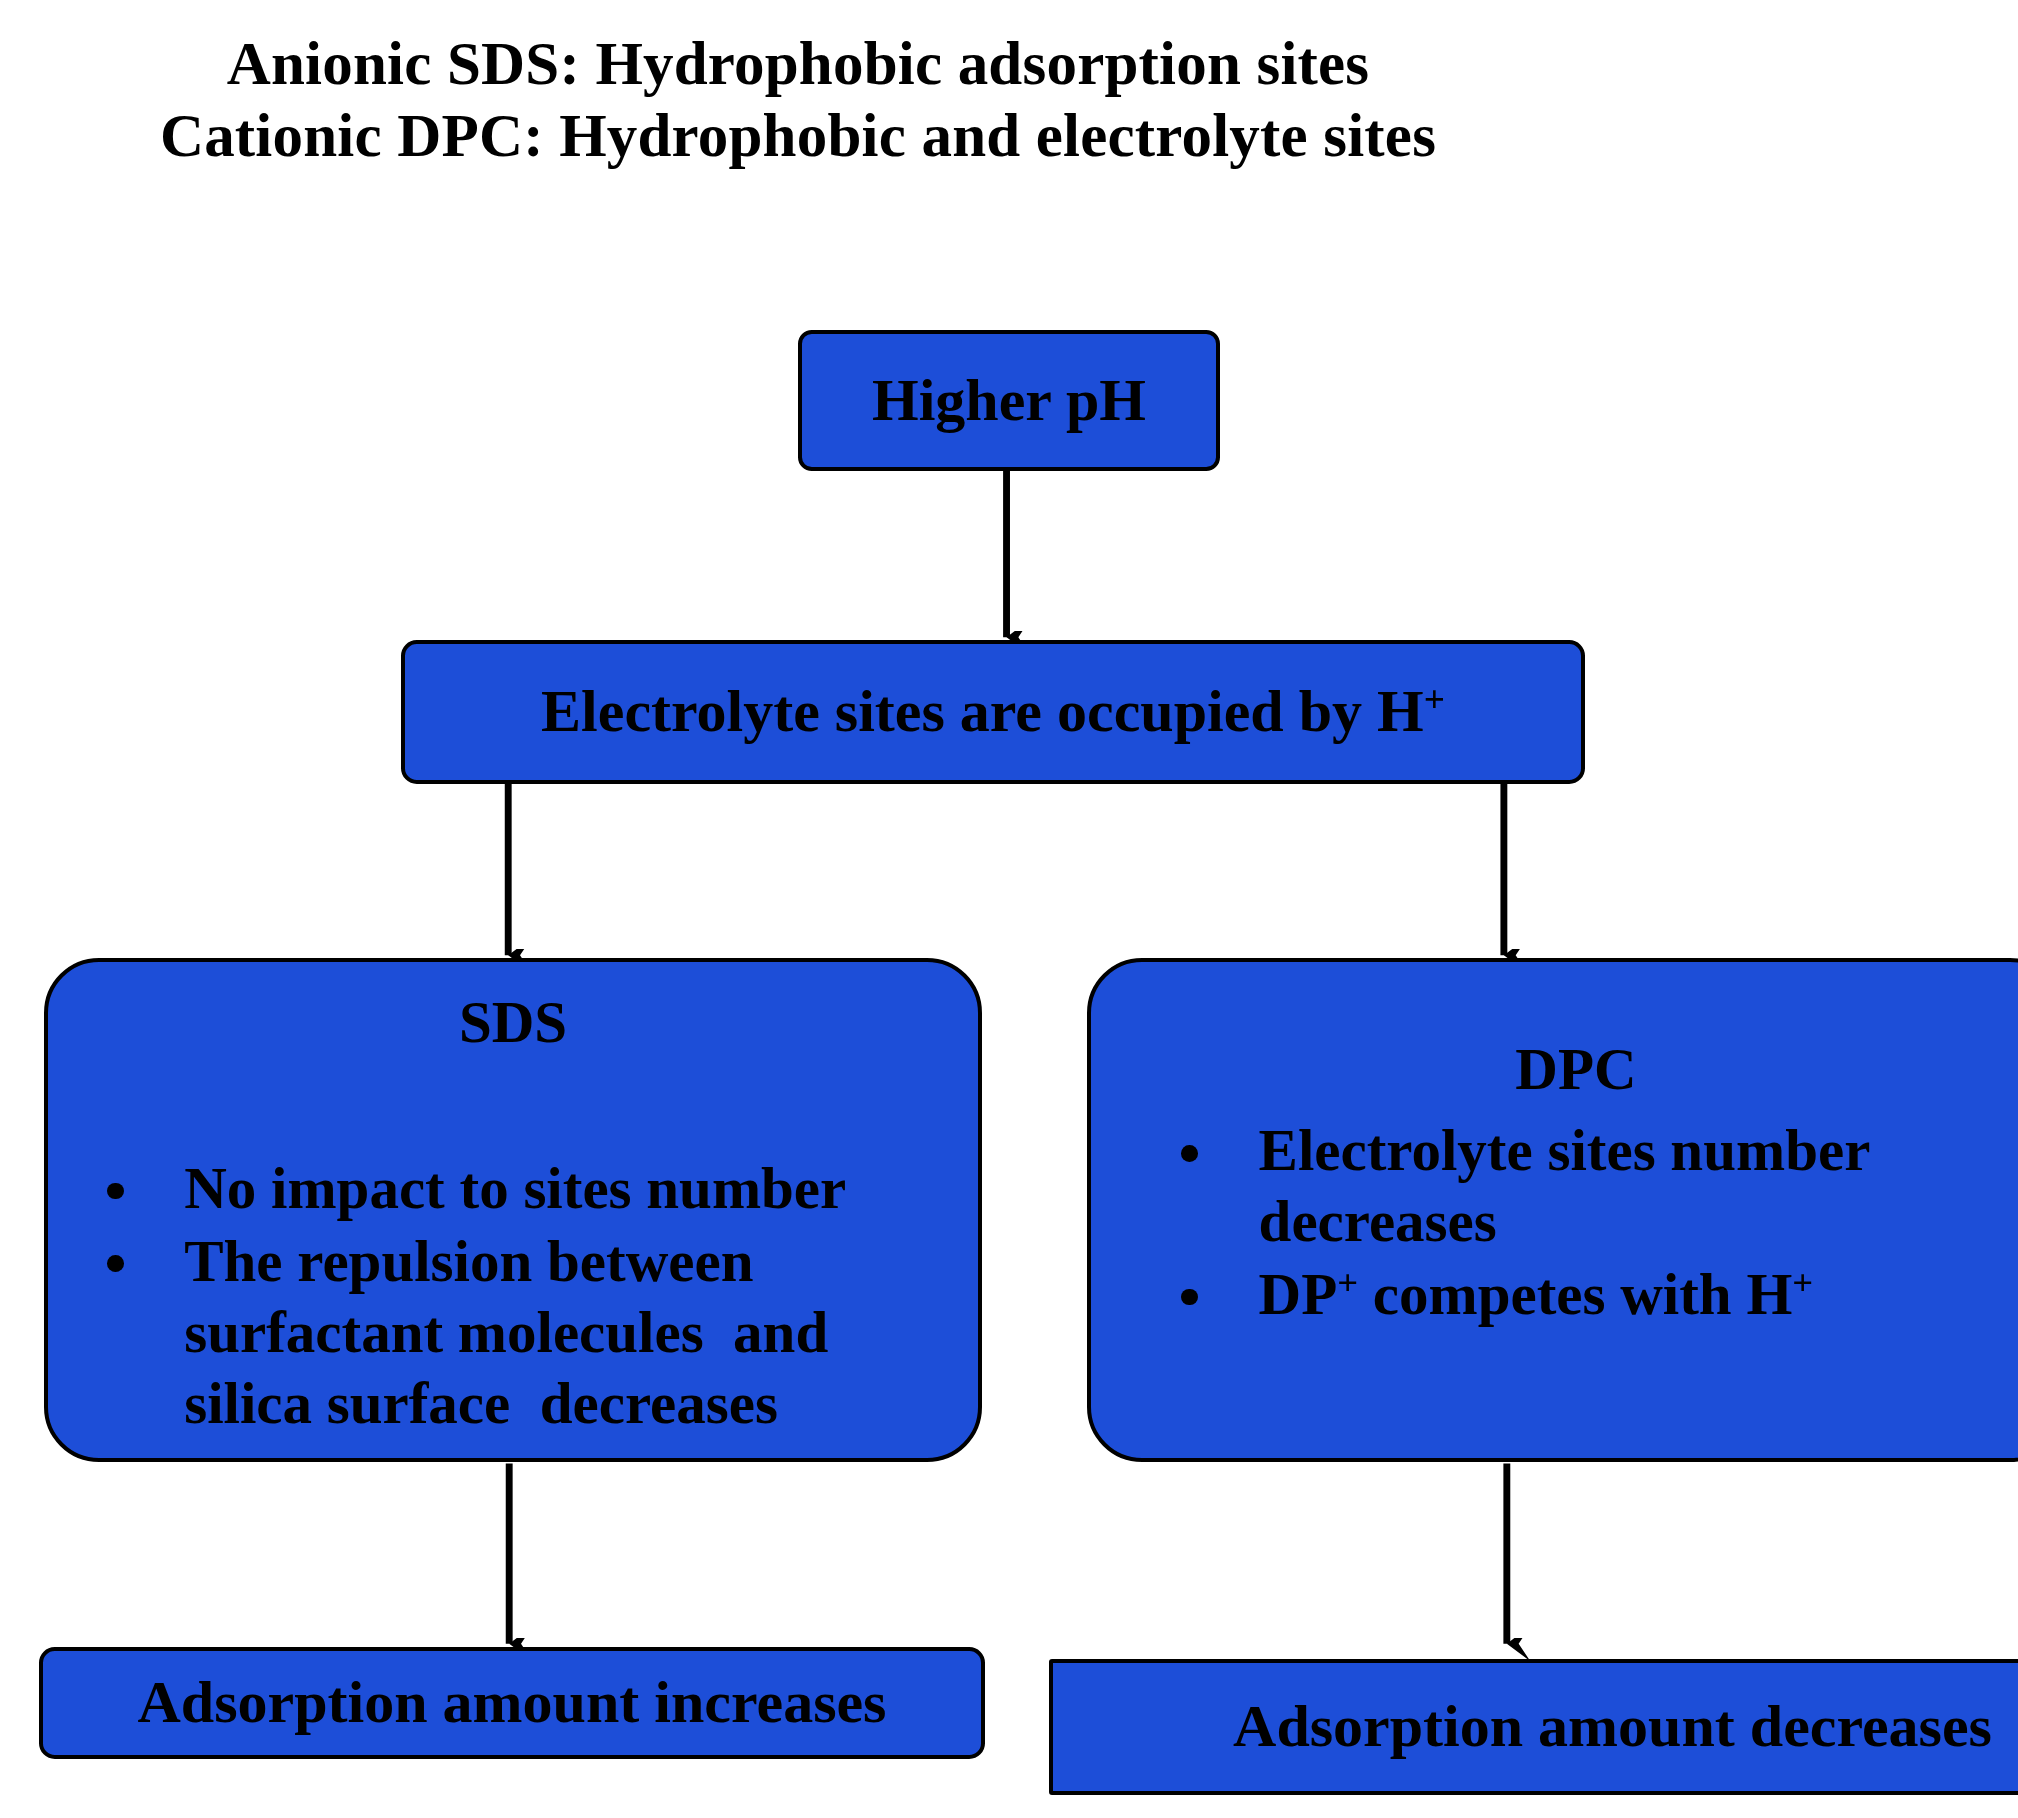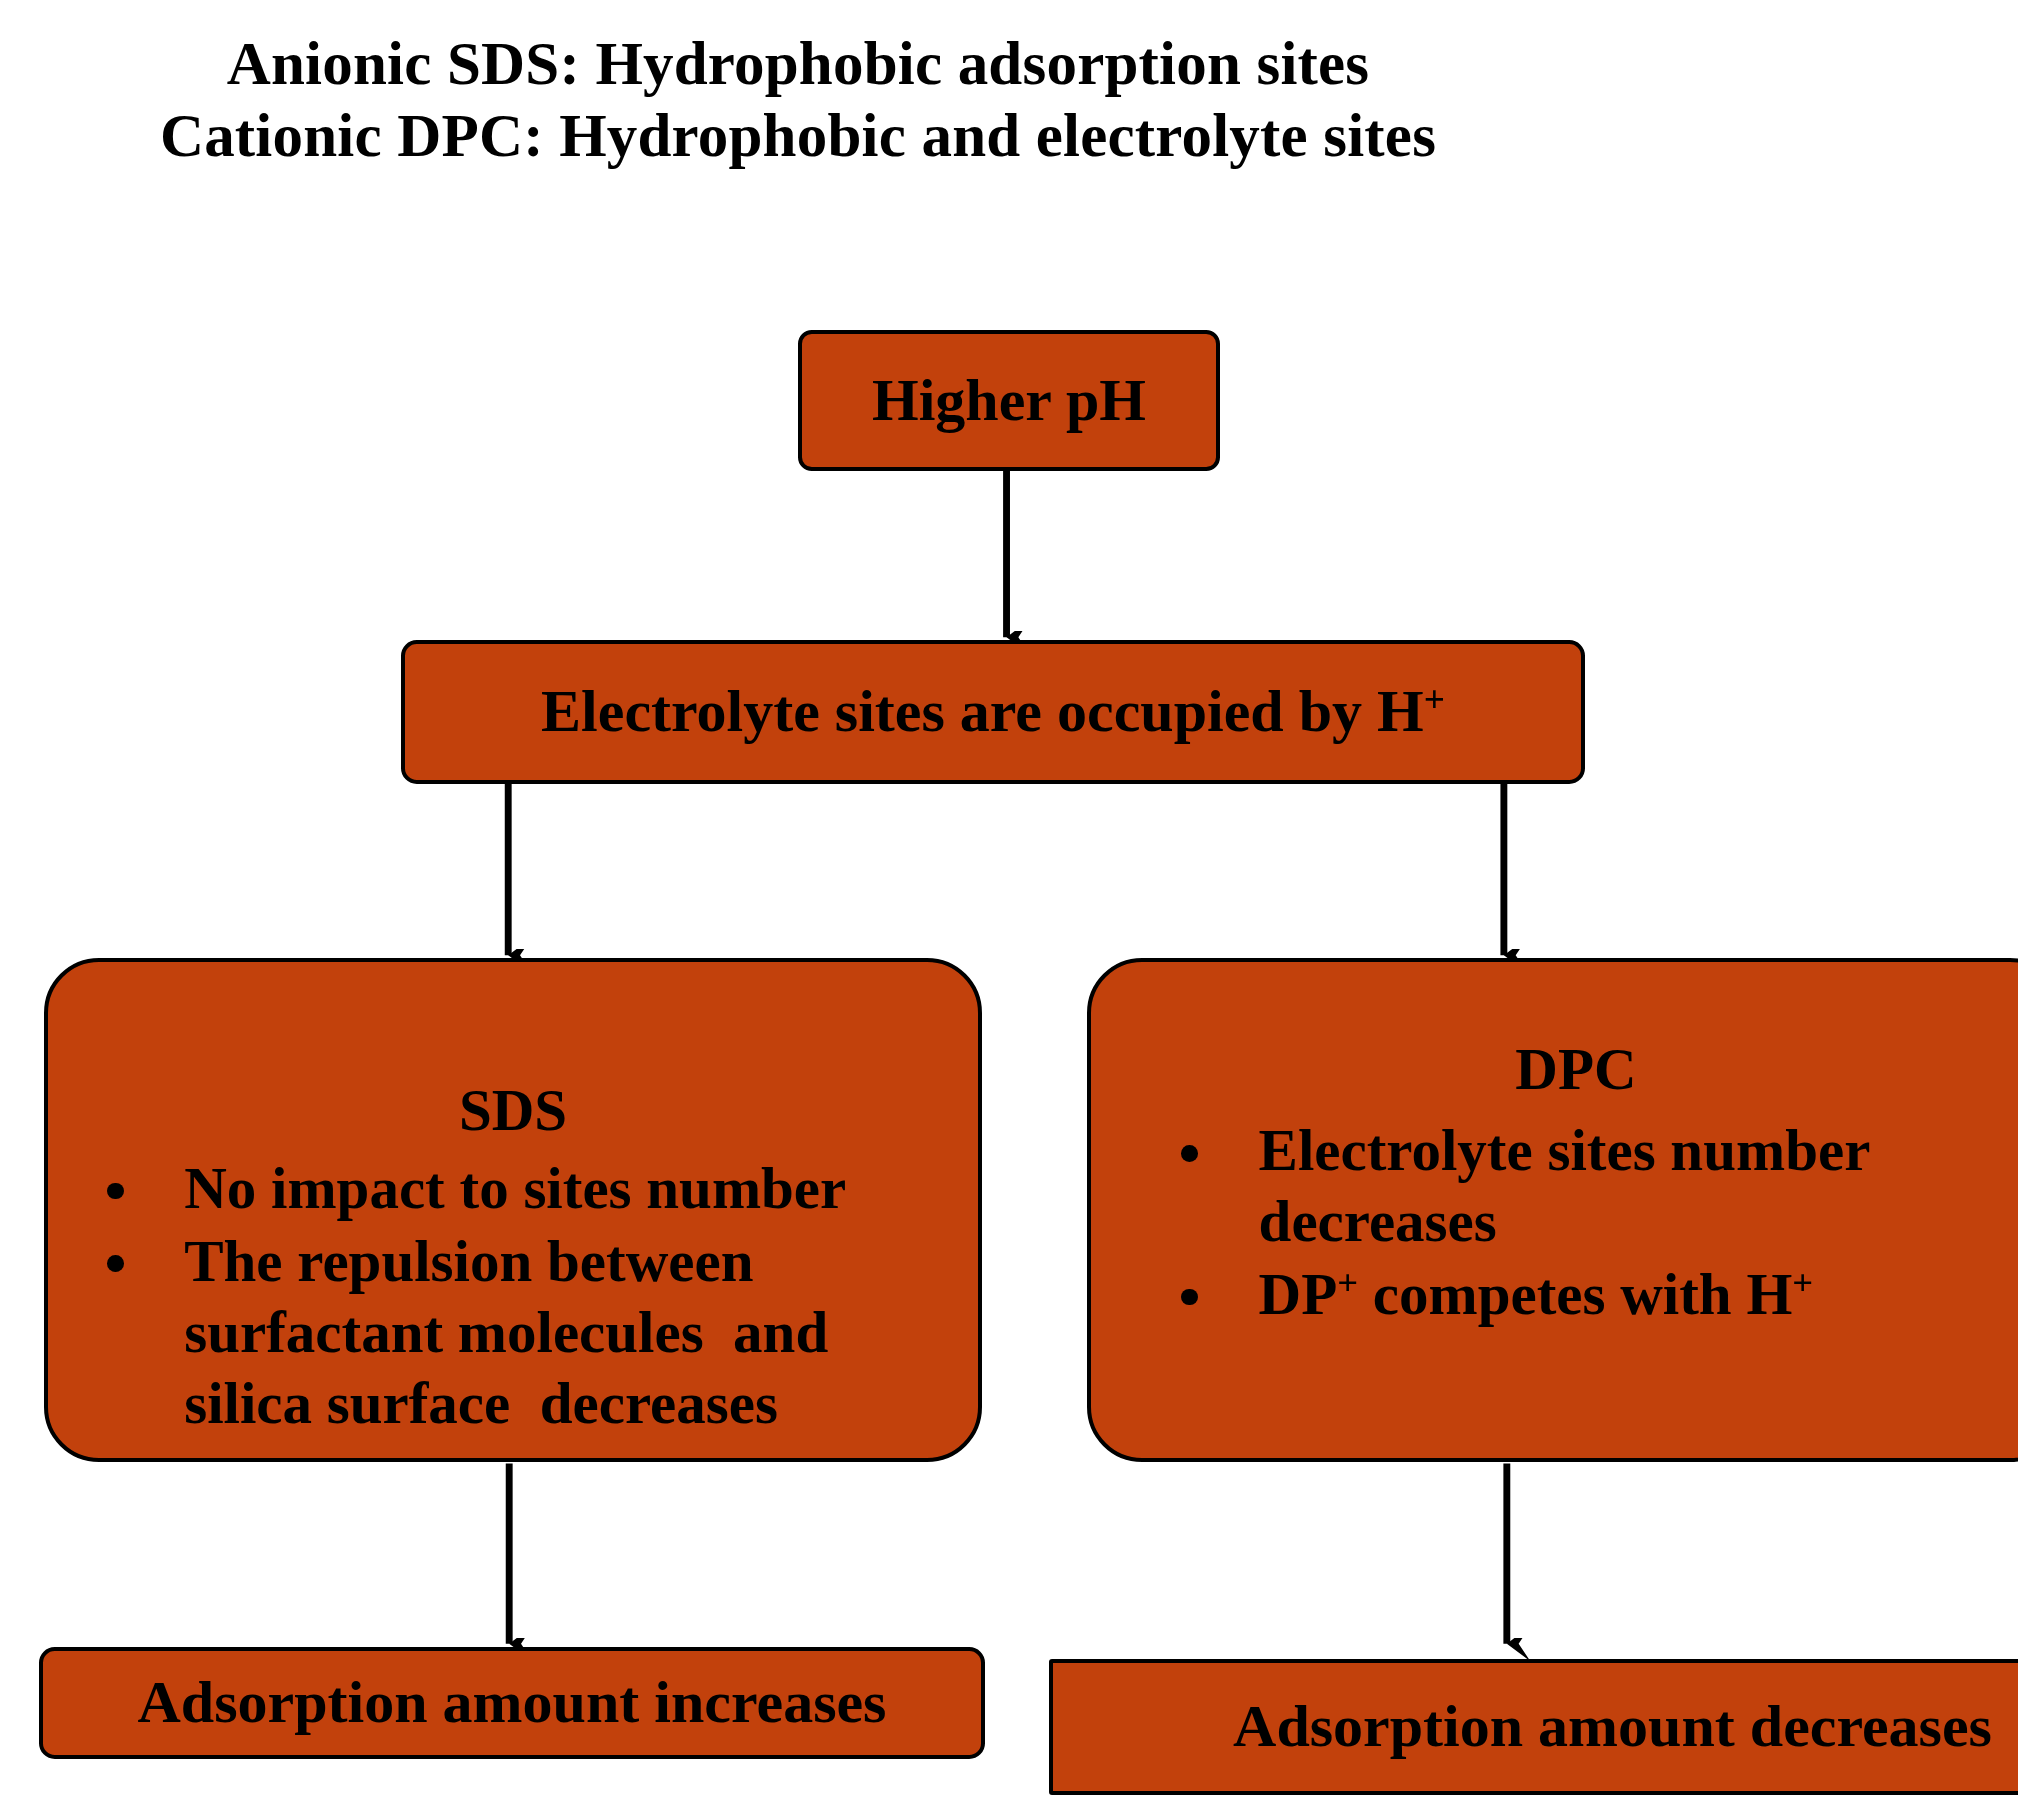--- a/index.html
+++ b/index.html
@@ -32,21 +32,21 @@
   }
   #header .hline {
     font-size: 61px;
     letter-spacing: 0.2px;
     white-space: pre;
   }
 
   
   .node {
     box-sizing: border-box;
-    background: #c2410c;
+    background: #1d4ed8;
     border: 4.9px solid #000000;
     display: flex;
     flex-direction: column;
   }
   .node.center {
     align-items: center;
     justify-content: center;
   }
   .node-label {
     font-size: 59px;
@@ -73,21 +73,21 @@
   #box-electrolyte .node-label { font-size: 60px; }
 
   #box-sds {
     left: 44px;
     top: 958px;
     width: 938px;
     height: 504px;
     border-radius: 55px;
     padding: 13.8px 23.6px 17.7px 23.6px;
     align-items: stretch;
-    justify-content: flex-end;
+    justify-content: space-between;
   }
   #box-dpc {
     left: 1049px;
     top: 958px;
     width: 978px;
     height: 504px;
     border-radius: 55px;
     padding: 13.8px 23.6px 17.7px 23.6px;
     align-items: stretch;
     justify-content: flex-start;

